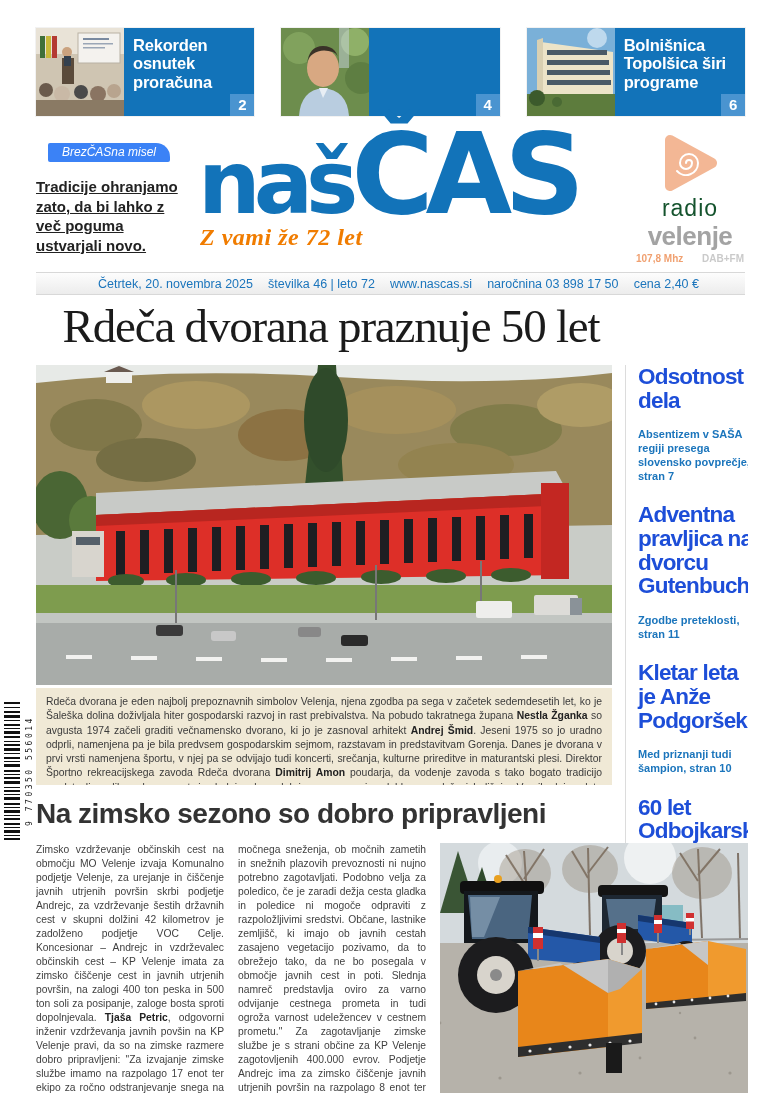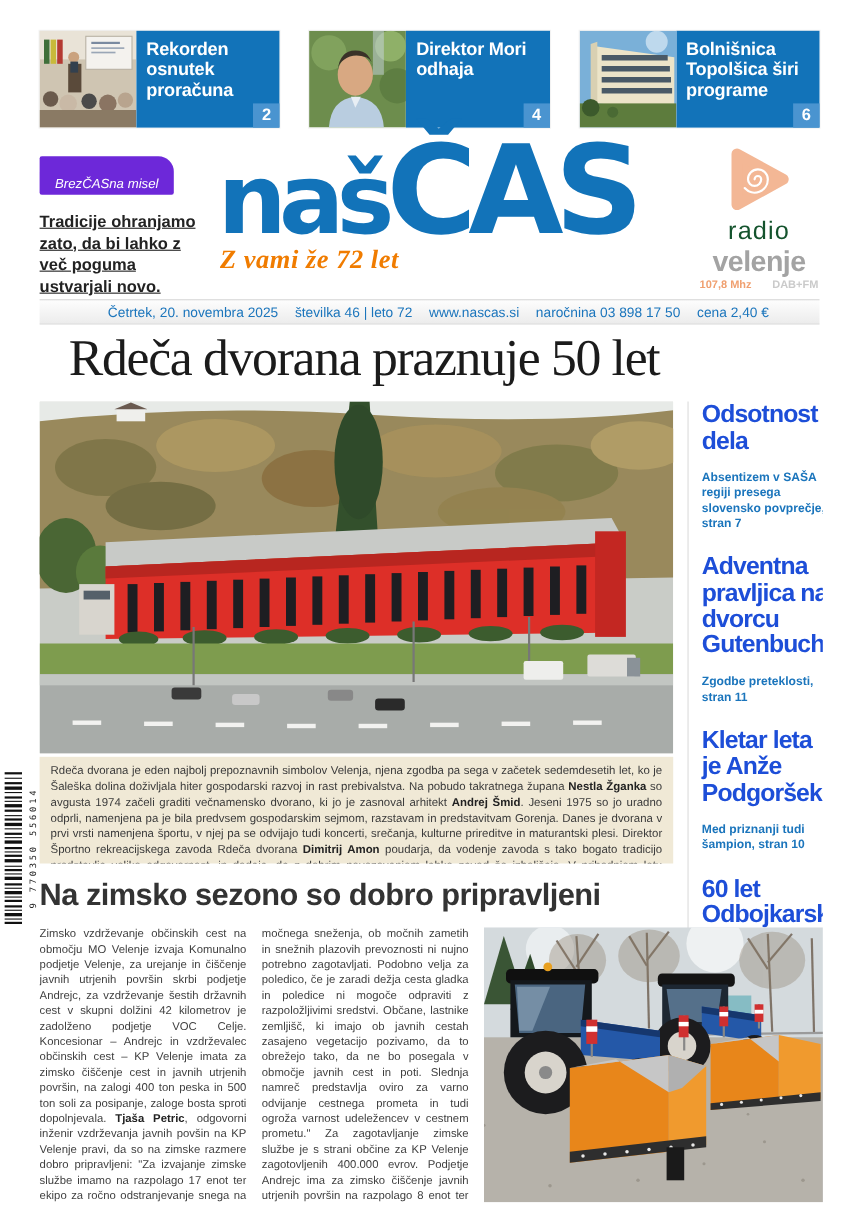--- a/index.html
+++ b/index.html
@@ -11,22 +11,22 @@
   .teaser-photo{width:88px;flex:none;}
   .teaser-photo svg{display:block;}
   .teaser-label{flex:1;position:relative;background:#1273b9;color:#fff;
     font-weight:700;font-size:16.5px;line-height:1.12;letter-spacing:-.2px;
     padding:8px 4px 0 9px;}
   .page-badge{position:absolute;right:0;bottom:0;width:24px;height:22px;background:#4a94d0;
     display:flex;align-items:center;justify-content:center;font-size:15px;font-weight:700;color:#fff;}
   
   .masthead{position:absolute;left:36px;top:130px;width:709px;height:134px;}
   .mh-left{position:absolute;left:0;top:12px;width:152px;}
-  .mh-badge{display:inline-block;background:#6d28d9;color:#fff;font-style:italic;
-    font-size:12px;padding:18px 14px 3px 14px;border-radius:2px 14px 2px 2px;}
+  .mh-badge{display:inline-block;background:#3b82f6;color:#fff;font-style:italic;
+    font-size:12px;padding:2px 14px 3px 14px;border-radius:2px 14px 2px 2px;margin-left:12px;}
   .mh-motto{margin-top:15px;font-size:15px;font-weight:700;color:#222;
     text-align:left;line-height:1.3;text-decoration:underline;}
   .mh-logo{position:absolute;left:162px;top:-12px;width:420px;color:#1273b9;white-space:nowrap;}
   .logo-nas{font:900 88px/1 "DejaVu Sans",sans-serif;letter-spacing:-7px;}
   .logo-cas{font:900 112px/1 "DejaVu Sans",sans-serif;letter-spacing:-8px;}
   .mh-tagline{position:absolute;left:164px;top:95px;font:700 italic 24px/1 "Liberation Serif",serif;
     color:#f07c00;letter-spacing:.5px;}
   .mh-radio{position:absolute;right:0;top:4px;width:110px;text-align:center;line-height:1;}
   .radio-word1{font-size:23px;color:#14532d;letter-spacing:1px;margin-top:2px;}
   .radio-word2{font-size:26px;font-weight:700;color:#a3a3a3;letter-spacing:-.5px;margin-top:3px;}
@@ -114,21 +114,20 @@
           <circle cx="74" cy="14" r="14" fill="#9ebf74" opacity=".7"></circle>
           <circle cx="80" cy="50" r="16" fill="#5a7a40" opacity=".8"></circle>
           <rect x="58" y="0" width="10" height="40" fill="#c9d6e2" opacity=".5"></rect>
           <ellipse cx="42" cy="40" rx="16" ry="19" fill="#d8a882"></ellipse>
           <path d="M26 36 Q28 18 42 18 Q57 18 58 36 Q58 26 52 24 Q40 20 32 26 Q27 29 26 36 Z" fill="#3a3228"></path>
           <path d="M18 88 Q20 62 42 60 Q66 62 68 88 Z" fill="#b9cde0"></path>
           <path d="M38 60 L42 70 L47 60 Z" fill="#e8eef4"></path>
         </svg>
       </div>
       <div class="teaser-label">
-        <span>Direktor Mori odhaja</span>
         <span class="page-badge">4</span>
       </div>
     </div>
 
     <div class="teaser">
       <div class="teaser-photo">
         <svg width="88" height="88" viewBox="0 0 88 88">
           <rect width="88" height="88" fill="#7ab0d8"></rect>
           <circle cx="70" cy="10" r="10" fill="#cfe4f2" opacity=".8"></circle>
           <polygon points="14,14 86,24 86,70 14,66" fill="#ece4c8"></polygon>

